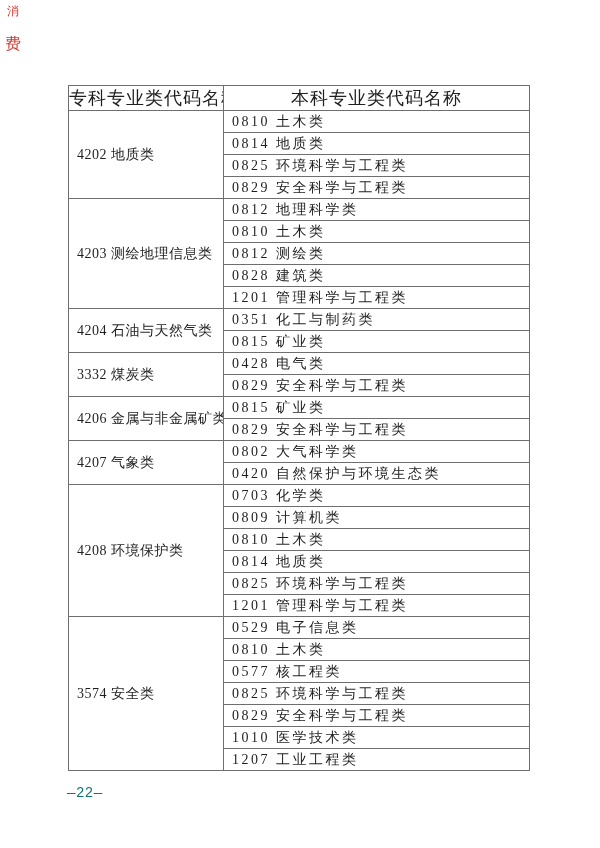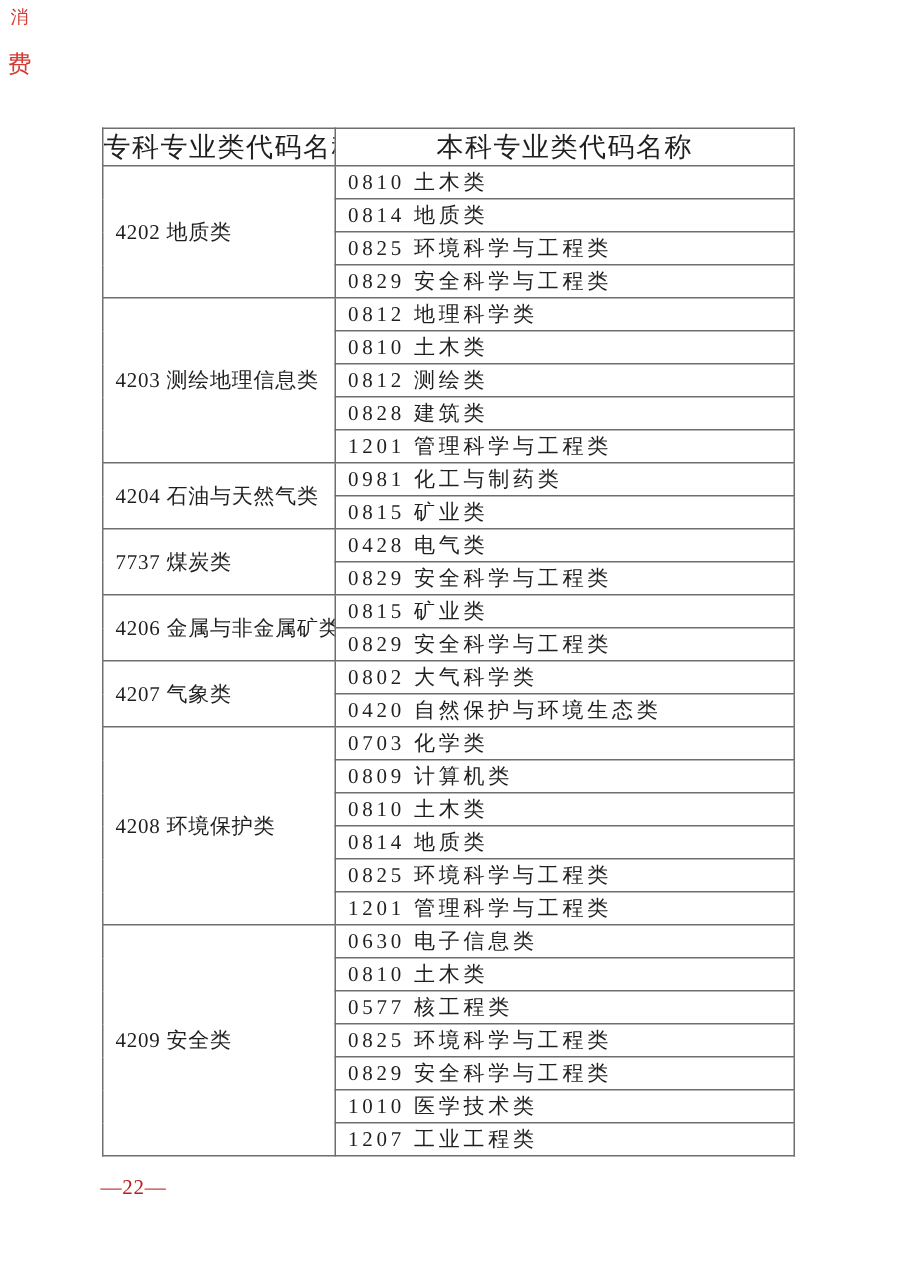--- a/index.html
+++ b/index.html
@@ -61,21 +61,22 @@
     padding-left: 9px;
   }
   .col-zhuanke { width: 155px; }
   .col-benke  { width: 306px; }
   .footer-page-number {
     position: absolute;
     left: 67px;
     top: 785px;
     font-size: 14px;
     letter-spacing: 0.5px;
-    color: #b91c1c;
+    color: #0f766e;
+    font-family: Liberation Mono, monospace;
   }
 </style>
 </head>
 <body>
 
 <div class="page">
 
   <span class="stamp stamp-top">消</span>
   <span class="stamp stamp-bottom">费</span>
 
@@ -115,27 +116,27 @@
           <td class="col2">0812 测绘类</td>
         </tr>
         <tr>
           <td class="col2">0828 建筑类</td>
         </tr>
         <tr>
           <td class="col2">1201 管理科学与工程类</td>
         </tr>
         <tr>
           <td class="col1" rowspan="2">4204 石油与天然气类</td>
-          <td class="col2">0981 化工与制药类</td>
+          <td class="col2">0351 化工与制药类</td>
         </tr>
         <tr>
           <td class="col2">0815 矿业类</td>
         </tr>
         <tr>
-          <td class="col1" rowspan="2">7737 煤炭类</td>
+          <td class="col1" rowspan="2">3332 煤炭类</td>
           <td class="col2">0428 电气类</td>
         </tr>
         <tr>
           <td class="col2">0829 安全科学与工程类</td>
         </tr>
         <tr>
           <td class="col1" rowspan="2">4206 金属与非金属矿类</td>
           <td class="col2">0815 矿业类</td>
         </tr>
         <tr>
@@ -161,22 +162,22 @@
         <tr>
           <td class="col2">0814 地质类</td>
         </tr>
         <tr>
           <td class="col2">0825 环境科学与工程类</td>
         </tr>
         <tr>
           <td class="col2">1201 管理科学与工程类</td>
         </tr>
         <tr>
-          <td class="col1" rowspan="7">4209 安全类</td>
-          <td class="col2">0630 电子信息类</td>
+          <td class="col1" rowspan="7">3574 安全类</td>
+          <td class="col2">0529 电子信息类</td>
         </tr>
         <tr>
           <td class="col2">0810 土木类</td>
         </tr>
         <tr>
           <td class="col2">0577 核工程类</td>
         </tr>
         <tr>
           <td class="col2">0825 环境科学与工程类</td>
         </tr>

